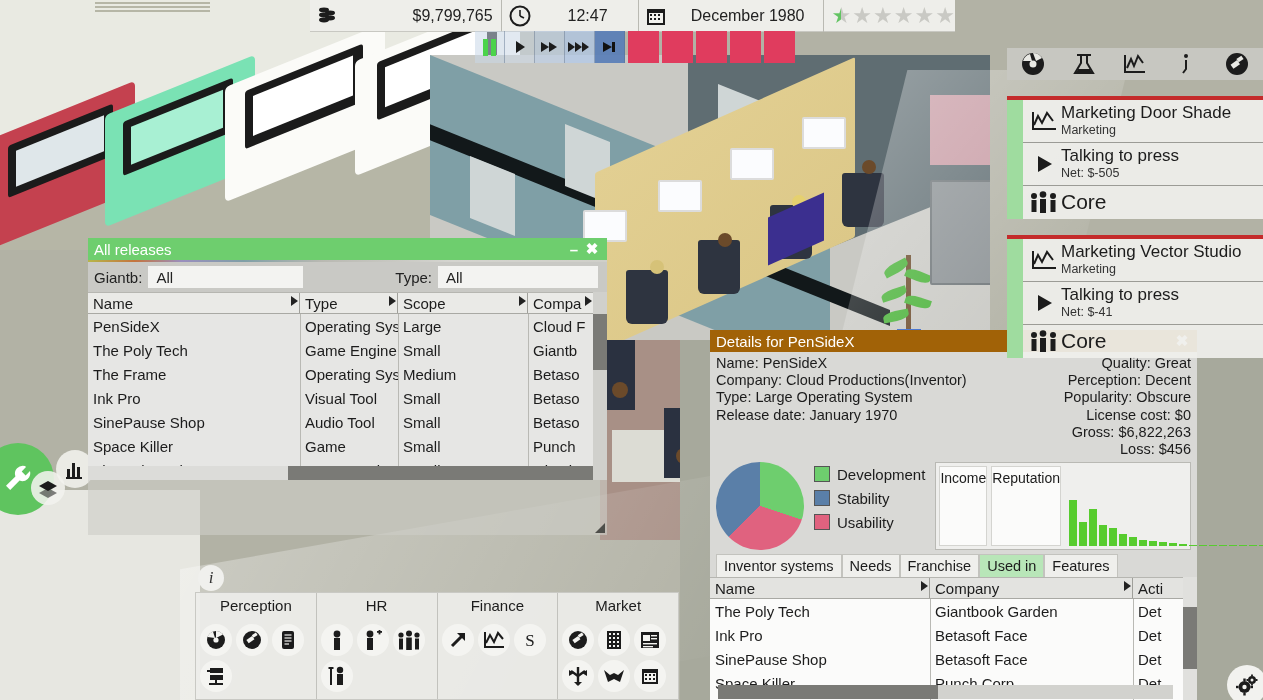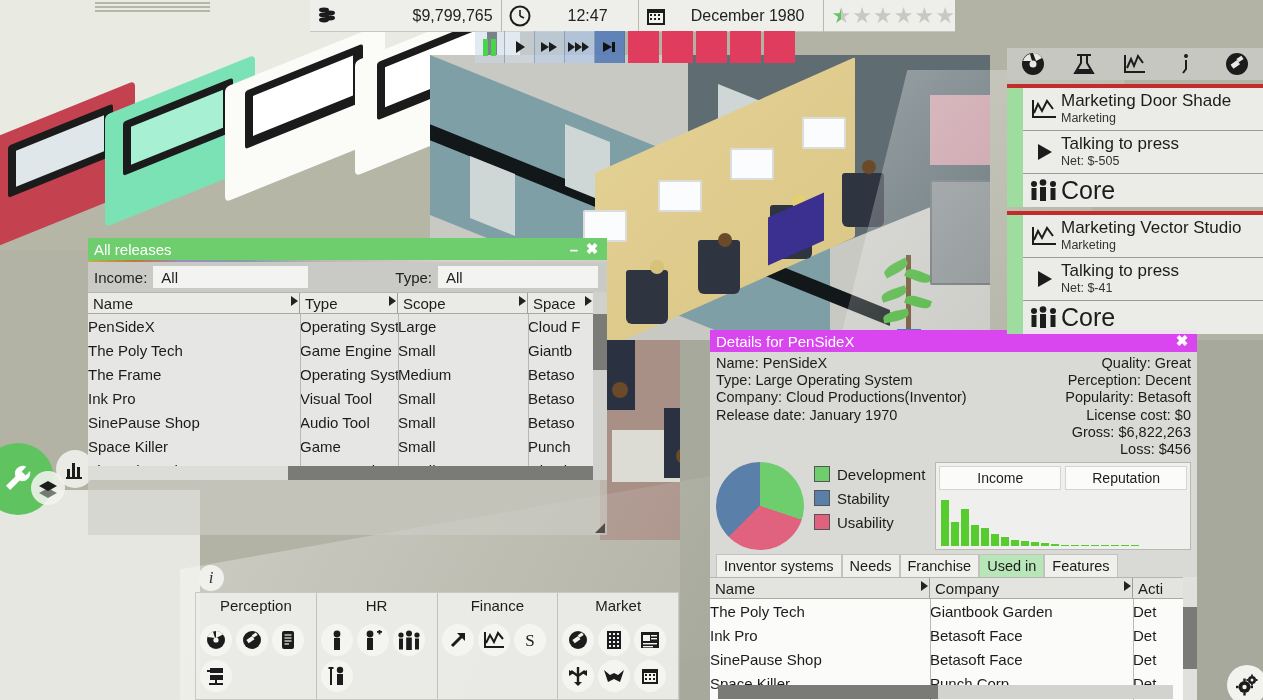--- a/index.html
+++ b/index.html
@@ -92,69 +92,69 @@
   .filterrow .lbl { padding-right:6px; }
   .fld { background:#f3f3f1; height:22px; display:flex; align-items:center; padding:0 8px; font-size:15px; color:#222; }
   .tbl-head { display:flex; height:22px; background:#eaeae7; font-size:15px; color:#1c1c1c;
        border-top:1px solid #b6b6b1; border-bottom:1px solid #a9a9a4; }
   .th { display:flex; align-items:center; padding-left:5px; position:relative; }
   .th .arr { position:absolute; right:2px; top:3px; width:0;height:0;
        border-left:7px solid #222; border-top:5px solid transparent; border-bottom:5px solid transparent; }
   .th .div { position:absolute; right:0; top:0; bottom:0; width:1px; background:#9f9f9a; }
   .tbl-rows { background:#e6e6e4; font-size:15px; color:#1c1c1c; }
   .trow { display:flex; height:24px; align-items:center; }
-  .td { overflow:hidden; white-space:nowrap; }
+  .td { padding-left:5px; overflow:hidden; white-space:nowrap; }
   .colsep { position:absolute; top:0; bottom:0; width:1px; background:#b9b9b4; }
   .scroll-v { position:absolute; background:#d0d0cc; }
   .scroll-v .thumb { position:absolute; background:#7a7a76; width:100%; }
   .scroll-h { position:absolute; background:#dcdcd9; height:14px; }
   .scroll-h .thumb { position:absolute; background:#7a7a76; height:100%; }
   .win-foot { background:rgba(205,205,198,.62); }
   .resize-grip { position:absolute; right:2px; bottom:2px; width:0;height:0;
        border-right:10px solid #4e4e4a; border-top:10px solid transparent; }
 
   
   #details { left:710px; top:330px; width:487px; height:370px; }
-  #details .win-title { background:#d946ef; height:22px; }
+  #details .win-title { background:#a16207; height:22px; }
   .det-body { background:#d9d9d6; padding:3px 6px 0 6px; }
   .det-cols { display:flex; font-size:14.5px; color:#1c1c1c; line-height:17.2px; }
   .det-left { flex:1; }
   .det-right { text-align:right; }
   .det-mid { display:flex; margin-top:4px; }
   .pie { width:88px; height:88px; border-radius:50%;
      background: conic-gradient(from 0deg, #6ece6e 0deg 108deg, #e0627f 108deg 225deg, #5a7fa8 225deg 360deg); }
   .legend { margin-left:10px; font-size:15px; color:#1c1c1c; }
   .legrow { display:flex; align-items:center; height:24px; }
   .swatch { width:16px; height:16px; border:1px solid #555; margin-right:7px; }
-  .chartbox { flex:1; margin-left:10px; background:#efefed; border:1px solid #b9b9b4; display:flex; flex-direction:column; }
+  .chartbox { flex:1; margin-left:10px; background:#efefed; border:1px solid #b9b9b4; display:flex; }
   .chart-tabs { display:flex; gap:4px; padding:3px; }
   .chart-tab { flex:1; text-align:center; font-size:14px; color:#1c1c1c; background:#fbfbfa;
        border:1px solid #d4d4d0; padding:3px 0; }
   .chart-tab.active { background:#fbfbfa; }
   .bars-area { flex:1; position:relative; padding:0 4px 3px 5px; }
   .bar { position:absolute; bottom:3px; background:#57cc2e; width:8px; }
   .det-tabs { display:flex; font-size:14.5px; color:#1c1c1c; margin-top:4px; }
   .det-tab { background:#efefec; border:1px solid #c3c3be; border-bottom:none; padding:3px 7px; }
   .det-tab.active { background:#b8e6b8; }
 
   
   #notif { position:absolute; left:1007px; top:48px; width:256px; }
   .notif-icons { height:32px; background:#c7c7c1; display:flex; align-items:center;
         justify-content:space-around; }
-  .notif-card { margin-top:4px; }
+  .notif-card { margin-top:16px; }
   .redline { height:4px; background:#c42b2b; }
   .notif-strip { display:flex; background:rgba(239,239,236,.93); }
   .notif-green { width:16px; background:#9fdc9f; }
   .notif-inner { flex:1; }
   .nrow { display:flex; align-items:center; border-bottom:1px solid #9b9b96; padding:3px 6px 4px 4px; }
   .nrow:last-child { border-bottom:none; }
   .nico { width:34px; display:flex; align-items:center; justify-content:center; }
   .ntext .nt1 { font-size:17px; color:#1c1c1c; line-height:20px; }
   .ntext .nt2 { font-size:12.5px; color:#333; line-height:15px; }
-  .nrow.big .nt1 { font-size:25px; line-height:26px; }
+  .nrow.big .nt1 { font-size:21px; line-height:26px; }
 
   
   #bottombar { position:absolute; left:195px; top:592px; width:484px; height:108px;
        background:rgba(237,237,233,.93); border:1px solid #c9c9c4; }
   .bb-cats { display:flex; height:26px; }
   .bb-cat { flex:1; text-align:center; font-size:15px; color:#1c1c1c; line-height:26px;
        border-right:1px solid #c2c2bd; }
   .bb-cat:last-child { border-right:none; }
   .bb-groups { display:flex; height:80px; }
   .bb-group { flex:1; border-right:1px solid #c2c2bd; padding:5px 4px; display:flex;
@@ -368,21 +368,21 @@
 
   <div class="win" id="allrel">
     <div class="win-title">
       <span class="t">All releases</span>
       <span class="win-btn">–</span>
       <span class="win-btn">✖</span>
     </div>
     <div class="rainbow"></div>
 
     <div class="filterrow">
-      <span class="lbl">Income:</span>
+      <span class="lbl">Giantb:</span>
       <span class="fld" style="width:155px;">All</span>
       <span style="flex:1"></span>
       <span class="lbl">Type:</span>
       <span class="fld" style="width:160px;margin-right:3px;">All</span>
     </div>
 
     <div style="position:relative;background:#e6e6e4;">
       <div class="tbl-head" id="ar-head">
           <div class="th" style="width: 212px;">
             <span>Name</span>
@@ -393,21 +393,21 @@
             <span>Type</span>
             <span class="arr"></span>
             <span class="div"></span>
           </div>
           <div class="th" style="width: 130px;">
             <span>Scope</span>
             <span class="arr"></span>
             <span class="div"></span>
           </div>
           <div class="th" style="width: 66px;">
-            <span>Space</span>
+            <span>Compa</span>
             <span class="arr"></span>
             <span class="div"></span>
           </div>
         </div>
       <div class="tbl-rows" id="ar-rows" style="position:relative;height:166px;overflow:hidden;">
         <div class="colsep" style="left:212px;"></div>
         <div class="colsep" style="left:310px;"></div>
         <div class="colsep" style="left:440px;"></div>
       <div class="trow">
             <div class="td" style="width: 212px;">PenSideX</div>
@@ -467,28 +467,28 @@
 
   <div class="win" id="details">
     <div class="win-title">
       <span class="t">Details for PenSideX</span>
       <span class="win-btn">✖</span>
     </div>
     <div class="det-body">
       <div class="det-cols">
         <div class="det-left" id="det-left">
             <div>Name: PenSideX</div>
+            <div>Company: Cloud Productions(Inventor)</div>
             <div>Type: Large Operating System</div>
-            <div>Company: Cloud Productions(Inventor)</div>
             <div>Release date: January 1970</div>
           </div>
         <div class="det-right" id="det-right">
             <div>Quality: Great</div>
             <div>Perception: Decent</div>
-            <div>Popularity: Betasoft</div>
+            <div>Popularity: Obscure</div>
             <div>License cost: $0</div>
             <div>Gross: $6,822,263</div>
             <div>Loss: $456</div>
           </div>
       </div>
 
       <div class="det-mid">
         <div class="pie"></div>
         <div class="legend" id="det-legend">
             <div class="legrow">

